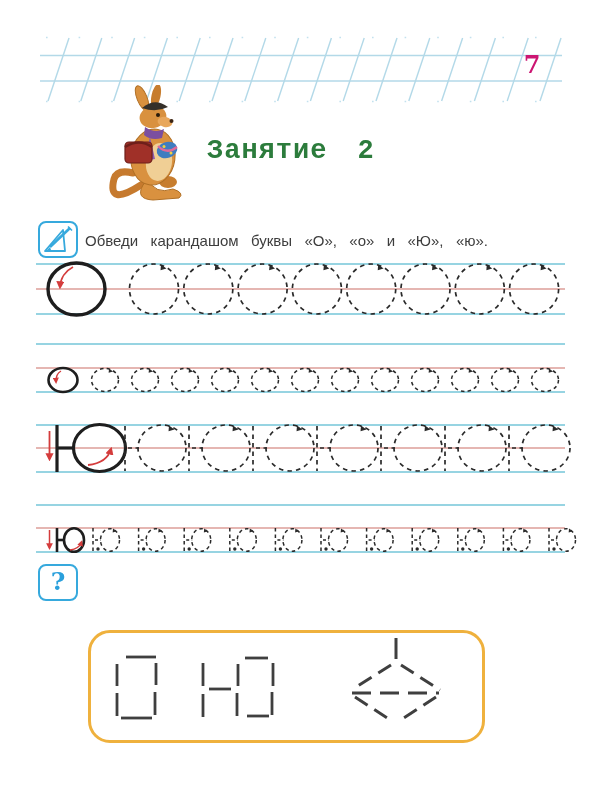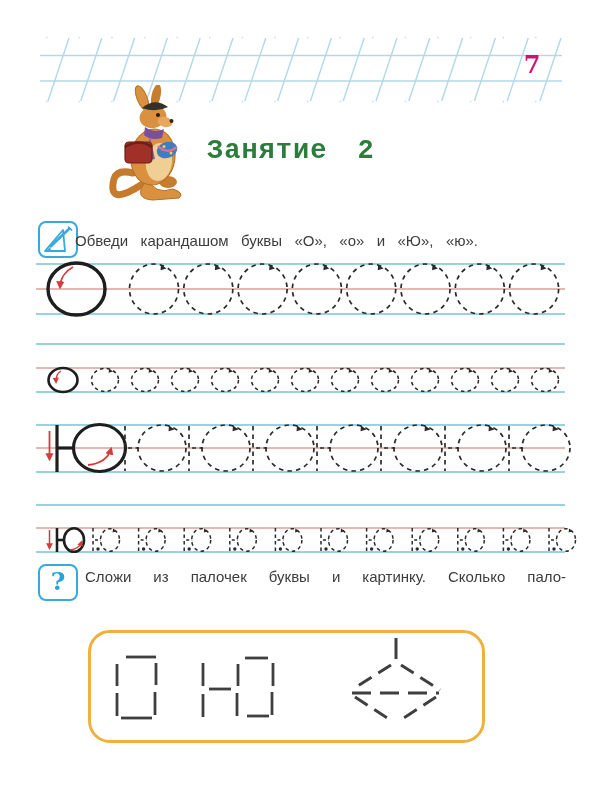--- a/index.html
+++ b/index.html
@@ -12,21 +12,21 @@
   #title{left:201px;top:136px;z-index:3;font-family:Liberation Mono, monospace;
       font-weight:bold;font-size:27px;letter-spacing:1px;white-space:nowrap;margin-left:6px;}
   #title .num{margin-left:30px;}
   .task-icon{width:40px;height:37px;border:2.5px solid #36a9dd;border-radius:8px;
       box-sizing:border-box;background:#fff;z-index:3;display:flex;align-items:center;justify-content:center;}
   #task1-icon{left:38px;top:221px;}
   #task2-icon{left:38px;top:564px;}
   #task2-icon span{font-family:"DejaVu Serif",serif;font-weight:bold;font-size:25px;
       color:#2aa0dc;line-height:1;margin-top:-2px;}
   .instr{color:#3d3d3d;font-size:15px;line-height:22px;z-index:3;}
-  #task1-text{left:75px;top:230px;width:403px;text-align:justify;text-align-last:justify;}
+  #task1-text{left:85px;top:230px;width:403px;text-align:justify;text-align-last:justify;}
   #task2-text{left:85px;top:566px;width:481px;}
   #task2-text .jl{text-align:justify;text-align-last:justify;}
   #stick-box{left:88px;top:630px;width:397px;height:113px;box-sizing:border-box;
       border:3px solid #efb13d;border-radius:22px;z-index:1;background:#fff;}
   #kangaroo{left:101px;top:85px;z-index:3;}
 </style>
 </head>
 <body>
 
 <div id="page">
@@ -282,17 +282,16 @@
       <path d="M9 22 L5 26 L10 25 Z" fill="#36a9dd"></path>
       <line x1="27" y1="1.5" x2="31" y2="5.5" stroke="#36a9dd" stroke-width="1.6"></line>
     </svg>
   </div>
   <div class="abs instr" id="task1-text">Обведи карандашом буквы «О», «о» и «Ю», «ю».</div>
 
   <div class="abs task-icon" id="task2-icon">
     <span>?</span>
   </div>
   <div class="abs instr" id="task2-text">
-    <div class="jl">Сложи из палочек буквы и картинку. Сколько пало-</div>
   </div>
 
   <div class="abs" id="stick-box"></div>
 </div>
 
 </body></html>

